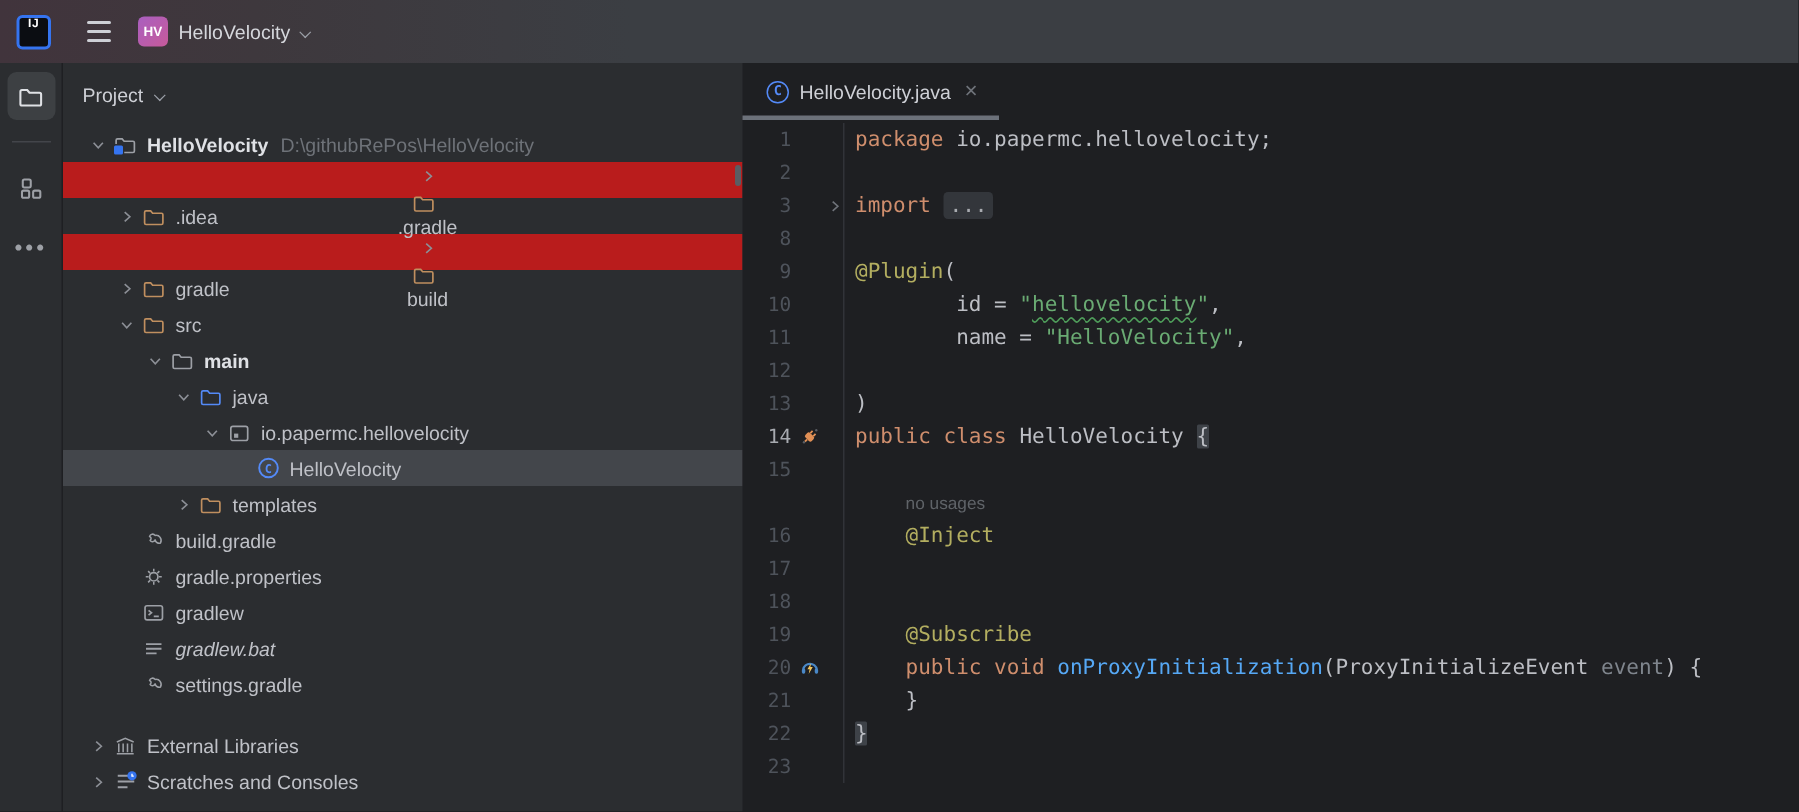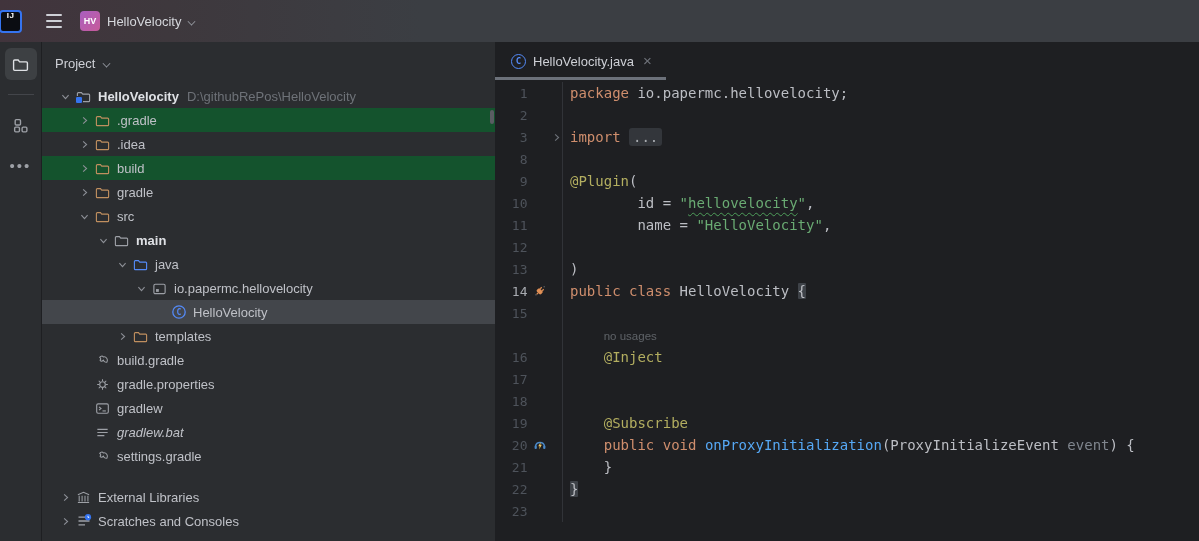--- a/index.html
+++ b/index.html
@@ -3,21 +3,21 @@
 <meta charset="utf-8">
 <style>
   * { margin:0; padding:0; box-sizing:border-box; }
   html,body { width:1199px; height:541px; overflow:hidden; background:#1e1f22;
               font-family:"Liberation Sans", sans-serif; }
   .app { width:1199px; height:541px; display:flex; flex-direction:column; }
 
   
   .topbar { height:42px; flex:0 0 42px; display:flex; align-items:center;
             background:linear-gradient(90deg,#41343c 0px,#3e383d 170px,#3b3e43 420px,#3b3e43 100%); }
-  .logo { width:21px; height:21px; border-radius:3px; background:#0b0d12;
+  .logo { width:21px; height:21px; margin-left:12px; border-radius:3px; background:#0b0d12;
           outline:2px solid #3574f0; outline-offset:-1px; display:flex; align-items:flex-start; justify-content:center; }
   .logo span { color:#fff; font-size:8px; font-weight:bold; letter-spacing:.5px; }
   .hamburger { width:34px; height:30px; margin-left:16px; background:transparent; border:none;
                display:flex; flex-direction:column; justify-content:center; gap:4px; align-items:center; cursor:pointer; }
   .hamburger i { display:block; width:16px; height:1.8px; background:#ced0d6; border-radius:1px; }
   .widget { display:flex; align-items:center; gap:7px; background:transparent; border:none; color:#d5d7dc;
             font-size:13px; font-family:"Liberation Sans",sans-serif; padding:5px 9px; border-radius:6px; cursor:pointer; }
   .widget:first-of-type { margin-left:10px; }
   .hv-badge { width:20px; height:20px; border-radius:4px; display:flex; align-items:center; justify-content:center;
               background:linear-gradient(135deg,#a95fc0 0%,#c75a9a 100%); color:#fff; font-size:9px; font-weight:bold; }
@@ -37,21 +37,21 @@
   .stripe-divider { width:26px; height:1px; background:#43454a; margin:14px 0; }
   .stripe-btn + .stripe-btn { margin-top:2px; }
   .more-dots { letter-spacing:2px; color:#9da0a6; font-size:15px; line-height:10px; margin-top:14px; }
 
   
   .project-panel { width:453px; flex:0 0 453px; background:#2b2d30; position:relative; overflow:hidden; }
   .panel-header { height:42px; display:flex; align-items:center; gap:8px; padding-left:13px;
                   color:#ced0d6; font-size:13px; cursor:pointer; }
   .tree { font-size:13px; color:#bfc1c7; }
   .tree-row { height:24px; display:flex; align-items:center; cursor:pointer; white-space:nowrap; }
-  .tree-row.excluded { background:#14532d; }
+  .tree-row.excluded { background:#b91c1c;flex-direction:column; }
   .tree-row.selected { background:#43464b; }
   .tree-chev { width:19px; height:16px; flex:0 0 19px; display:flex; align-items:center; justify-content:center; }
   .tree-chev svg { stroke:#8c8f96; }
   .tree-icon { width:17px; height:16px; flex:0 0 17px; margin-right:6px; display:flex; align-items:center; justify-content:center; }
   .tree-label { color:#bfc1c7; }
   .tree-label.bold { color:#dfe1e5; font-weight:bold; }
   .tree-path { color:#6e7278; margin-left:8px; }
   .panel-scrollthumb { position:absolute; right:1px; top:68px; width:4px; height:14px; border-radius:2px; background:#5a5d63; }
 
   

